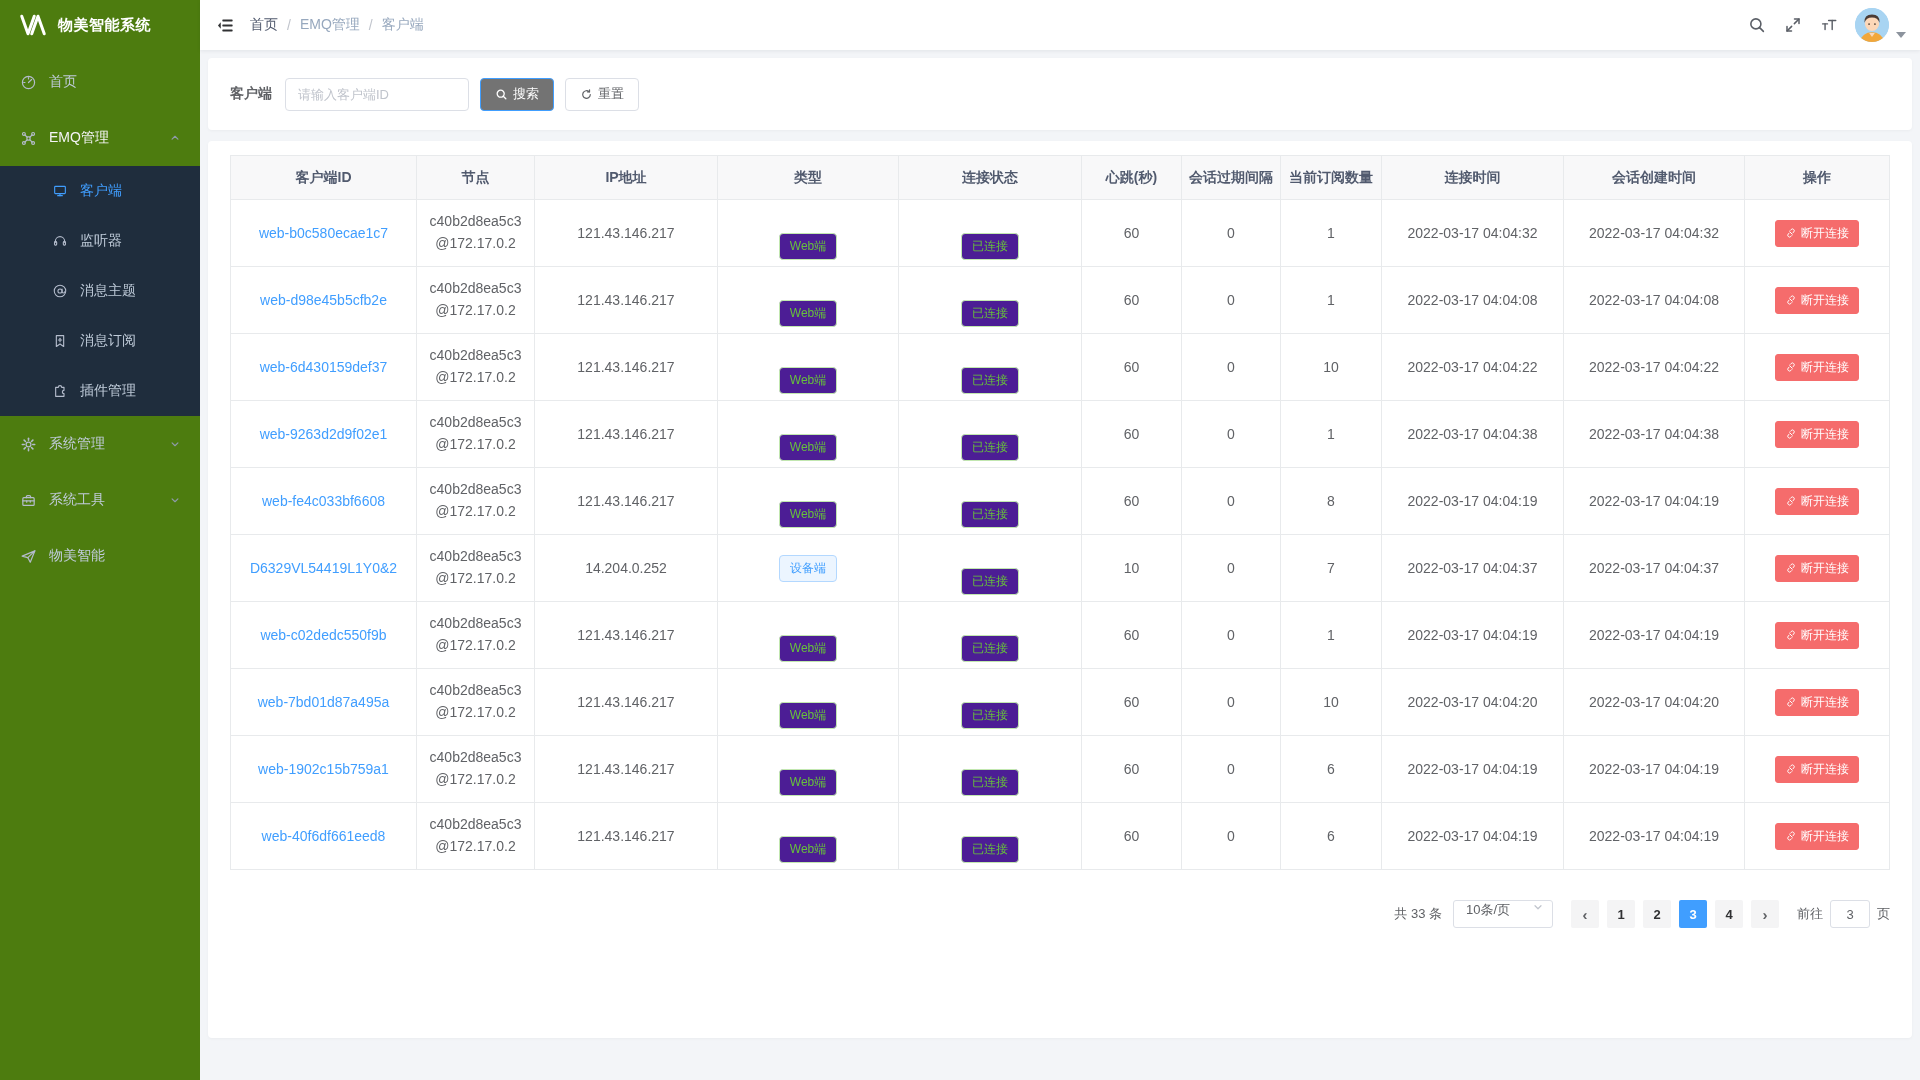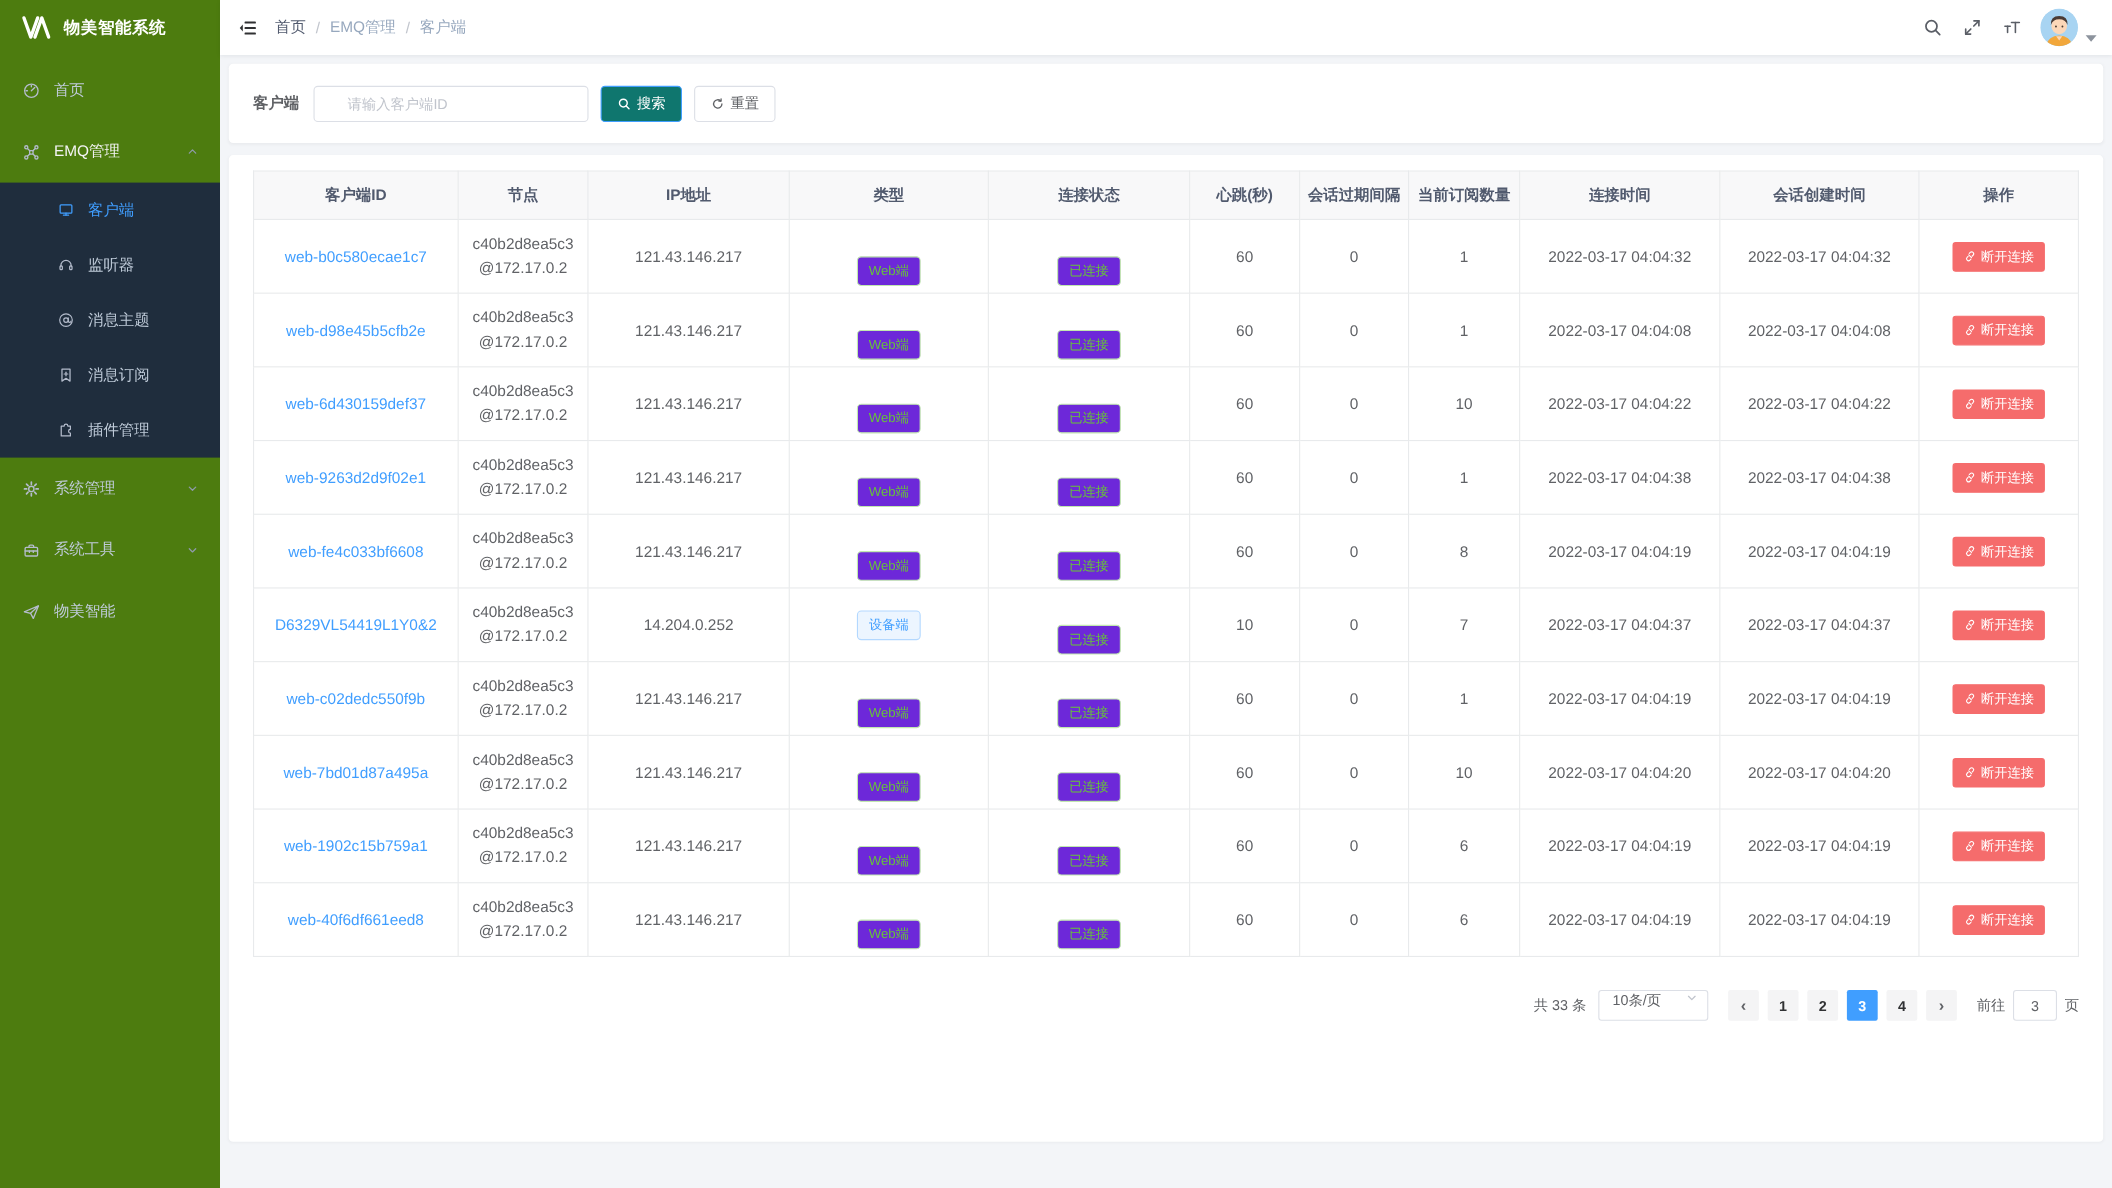--- a/index.html
+++ b/index.html
@@ -37,36 +37,36 @@
   .tool-btn { width:36px; height:50px; display:flex; align-items:center; justify-content:center; color:#5a5e66; cursor:pointer; }
   .tool-btn svg { width:18px; height:18px; }
   .avatar-wrap { display:flex; align-items:flex-end; margin-left:8px; cursor:pointer; }
   .avatar { width:34px; height:34px; border-radius:50%; overflow:hidden; background:#a8d4f2; }
   .caret-down { width:0; height:0; border-left:5px solid transparent; border-right:5px solid transparent; border-top:6px solid #8c939d; margin:0 0 4px 7px; }
 
   .content { flex:1; background:#f3f5f8; padding:8px; overflow:hidden; }
   .card { background:#ffffff; border-radius:4px; box-shadow:0 1px 3px rgba(0,0,0,.04); }
   .card-search { height:72px; display:flex; align-items:center; padding:0 22px; margin-bottom:11px; }
   .search-label { color:#606266; font-weight:bold; margin-right:13px; }
-  .search-input { width:250px; height:33px; border:1px solid #dcdfe6; border-radius:4px; padding:0 30px; font-size:13px; color:#606266; outline:none; font-family:inherit; }
+  .search-input { width:184px; height:33px; border:1px solid #dcdfe6; border-radius:4px; padding:0 12px; font-size:13px; color:#606266; outline:none; font-family:inherit; }
   .search-input::placeholder { color:#c0c4cc; }
   .btn { display:inline-flex; align-items:center; gap:5px; height:33px; padding:0 14px; border-radius:4px; font-size:13px; cursor:pointer; border:1px solid transparent; font-family:inherit; }
   .btn svg { width:13px; height:13px; }
-  .btn-primary { background:#0f766e; border-color:#409eff; color:#ffffff; margin-left:11px; }
+  .btn-primary { background:#737373; border-color:#409eff; color:#ffffff; margin-left:11px; }
   .btn-plain { background:#ffffff; border-color:#dcdfe6; color:#606266; margin-left:11px; }
 
   .card-table { height:897px; padding:14px 22px; position:relative; }
   table { width:100%; border-collapse:collapse; table-layout:fixed; }
   th, td { border:1px solid #e8eaec; text-align:center; vertical-align:middle; word-break:break-all; }
   th { background:#f8f8f9; color:#515a6e; font-weight:bold; font-size:14px; height:44px; padding:0 6px; }
   td { height:67px; font-size:14px; color:#606266; padding:0 6px; background:#ffffff; }
   .cid-link { color:#409eff; text-decoration:none; cursor:pointer; }
   .node-cell div { line-height:1.55; }
   .tag { display:inline-block; height:27px; line-height:25px; padding:0 10px; border:1px solid transparent; border-radius:4px; font-size:12px; }
-  .tag[data-variant="green"] { color:#67c23a; background:#6d28d9; border-color:#c2e7b0;margin-top:27px; }
+  .tag[data-variant="green"] { color:#67c23a; background:#4c1d95; border-color:#c2e7b0;margin-top:27px; }
   .tag[data-variant="blue"]  { color:#409eff; background:#ecf5ff; border-color:#b3d8ff; }
   .btn-danger { display:inline-flex; align-items:center; gap:4px; height:27px; padding:0 9px; background:#f56c6c; border:1px solid #f56c6c; color:#ffffff; font-size:12px; border-radius:3px; cursor:pointer; font-family:inherit; }
   .btn-danger svg { width:12px; height:12px; }
 
   
   .pagination { display:flex; align-items:center; justify-content:flex-end; margin-top:30px; font-size:13px; color:#606266; }
   .pg-total { margin-right:11px; }
   .pg-select { width:100px; height:28px; border:1px solid #dcdfe6; border-radius:3px; display:flex; align-items:flex-start; justify-content:space-between; padding:0 8px 0 12px; color:#606266; cursor:pointer; margin-right:14px; background:#fff; }
   .pg-select svg { width:12px; height:12px; color:#c0c4cc; }
   .pg-btn { min-width:28px; height:28px; background:#f4f4f5; border-radius:2px; margin:0 4px; display:inline-flex; align-items:center; justify-content:center; color:#303133; font-weight:bold; font-size:13px; cursor:pointer; border:none; font-family:inherit; }

